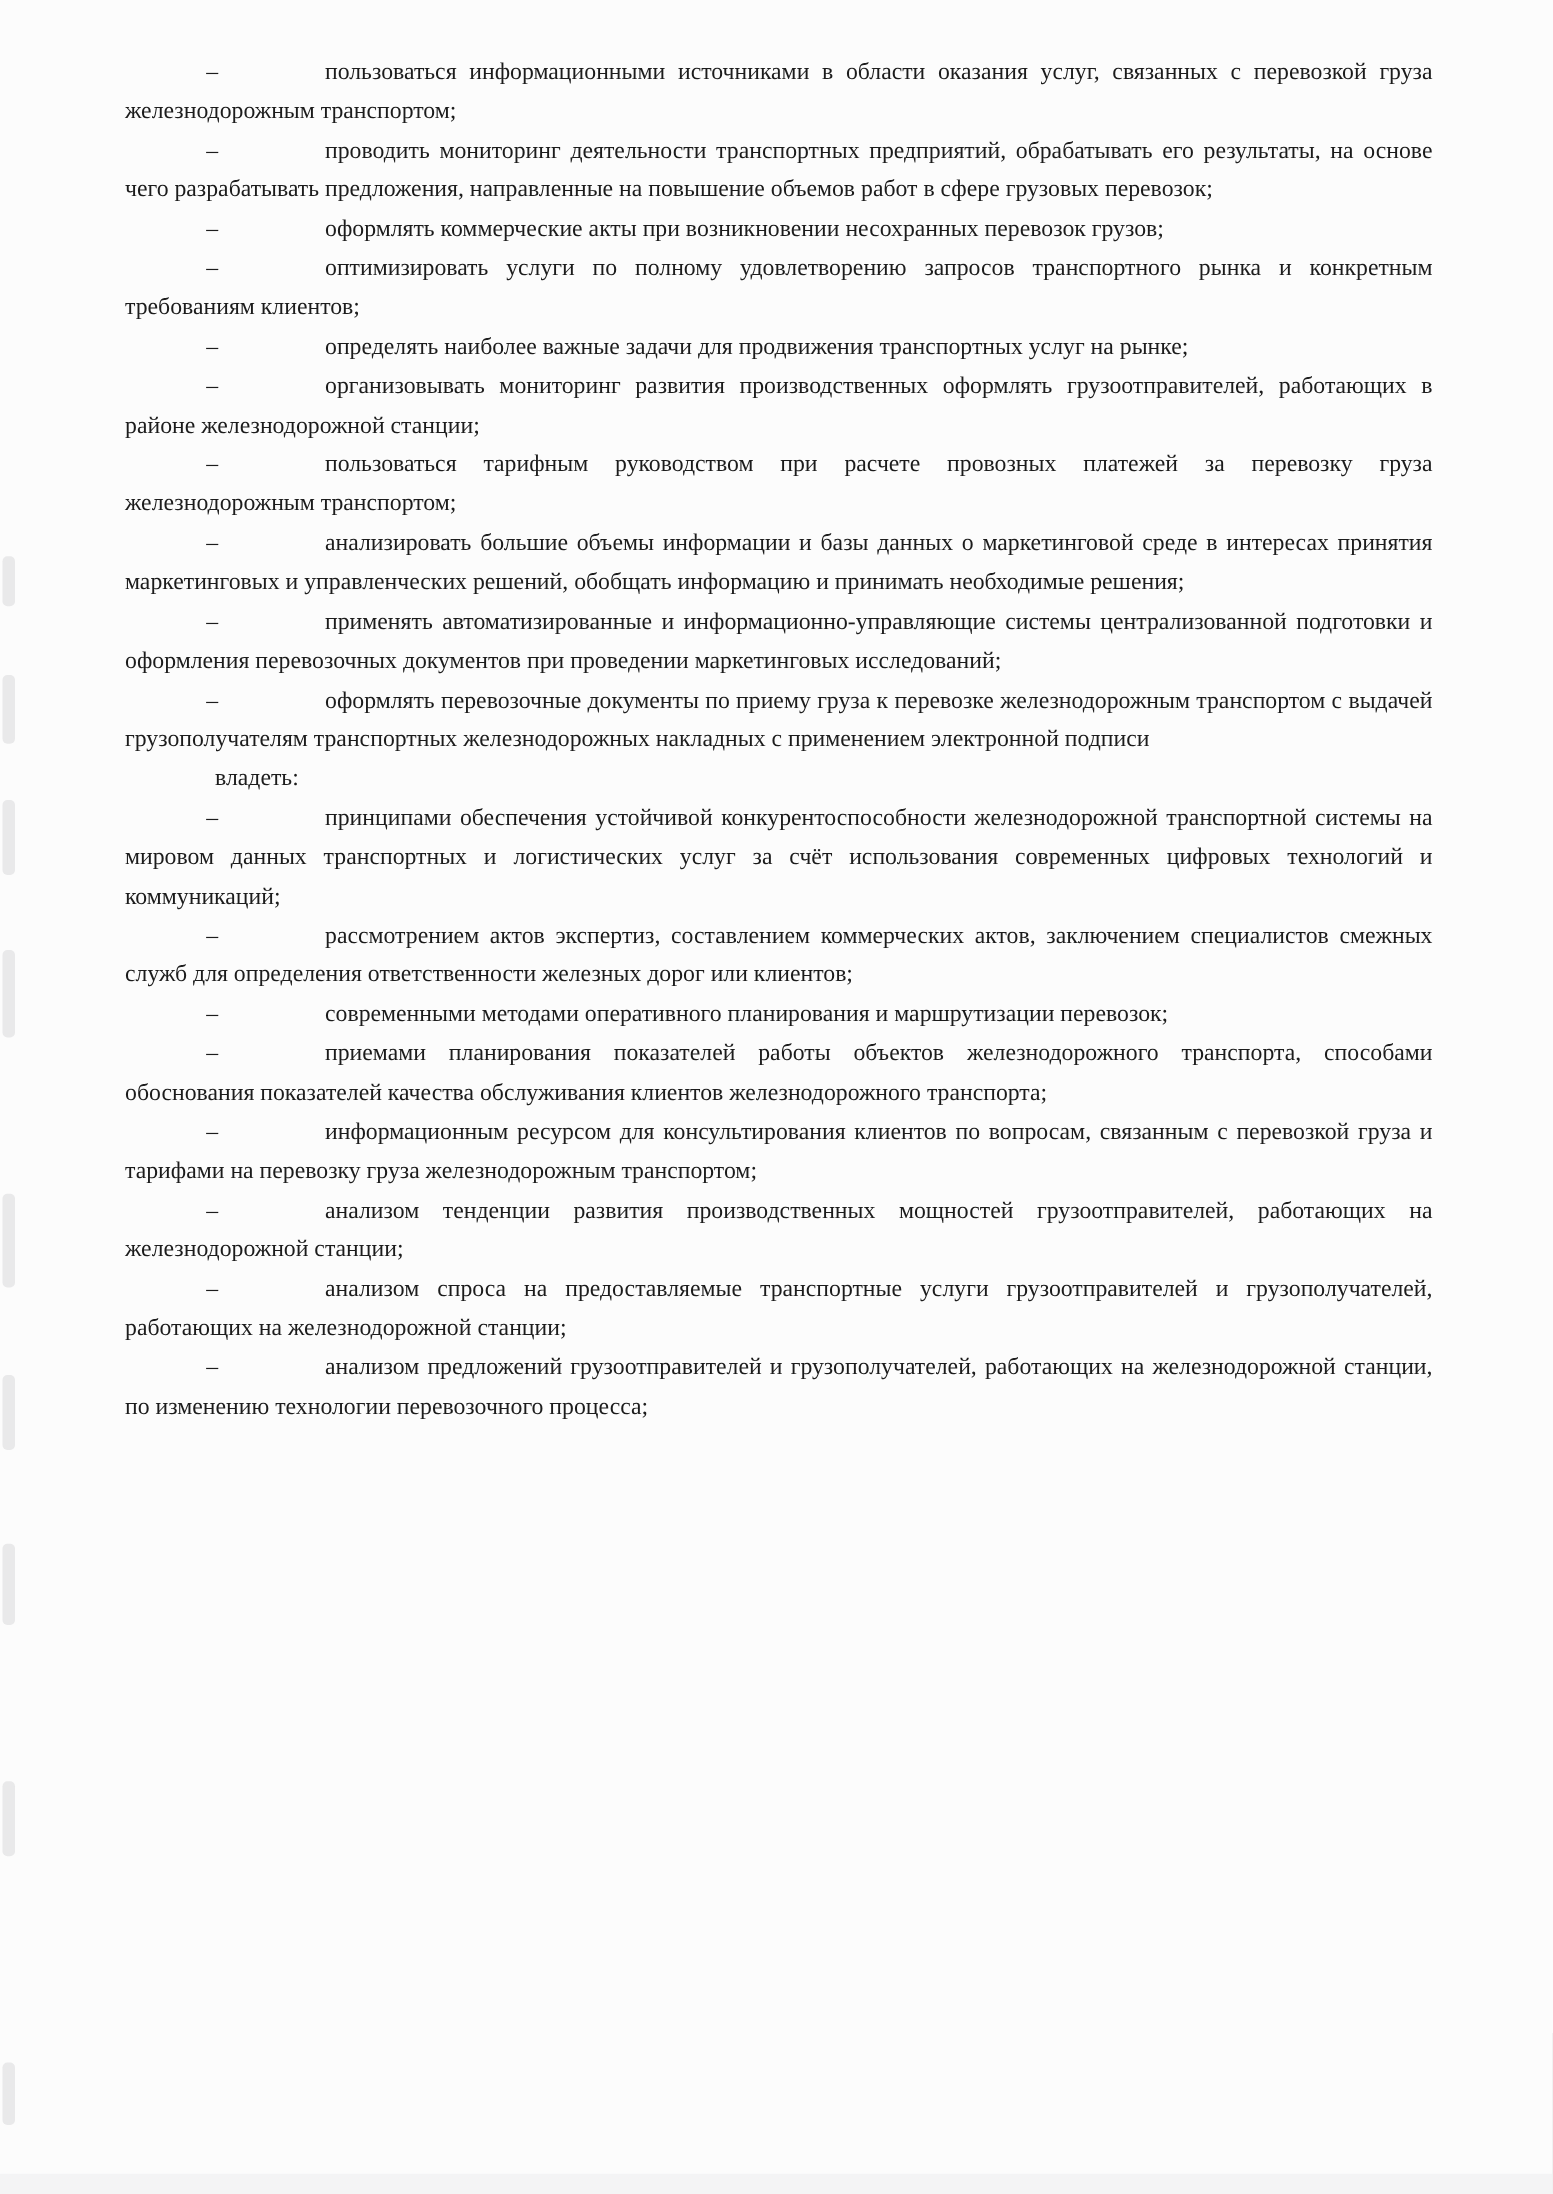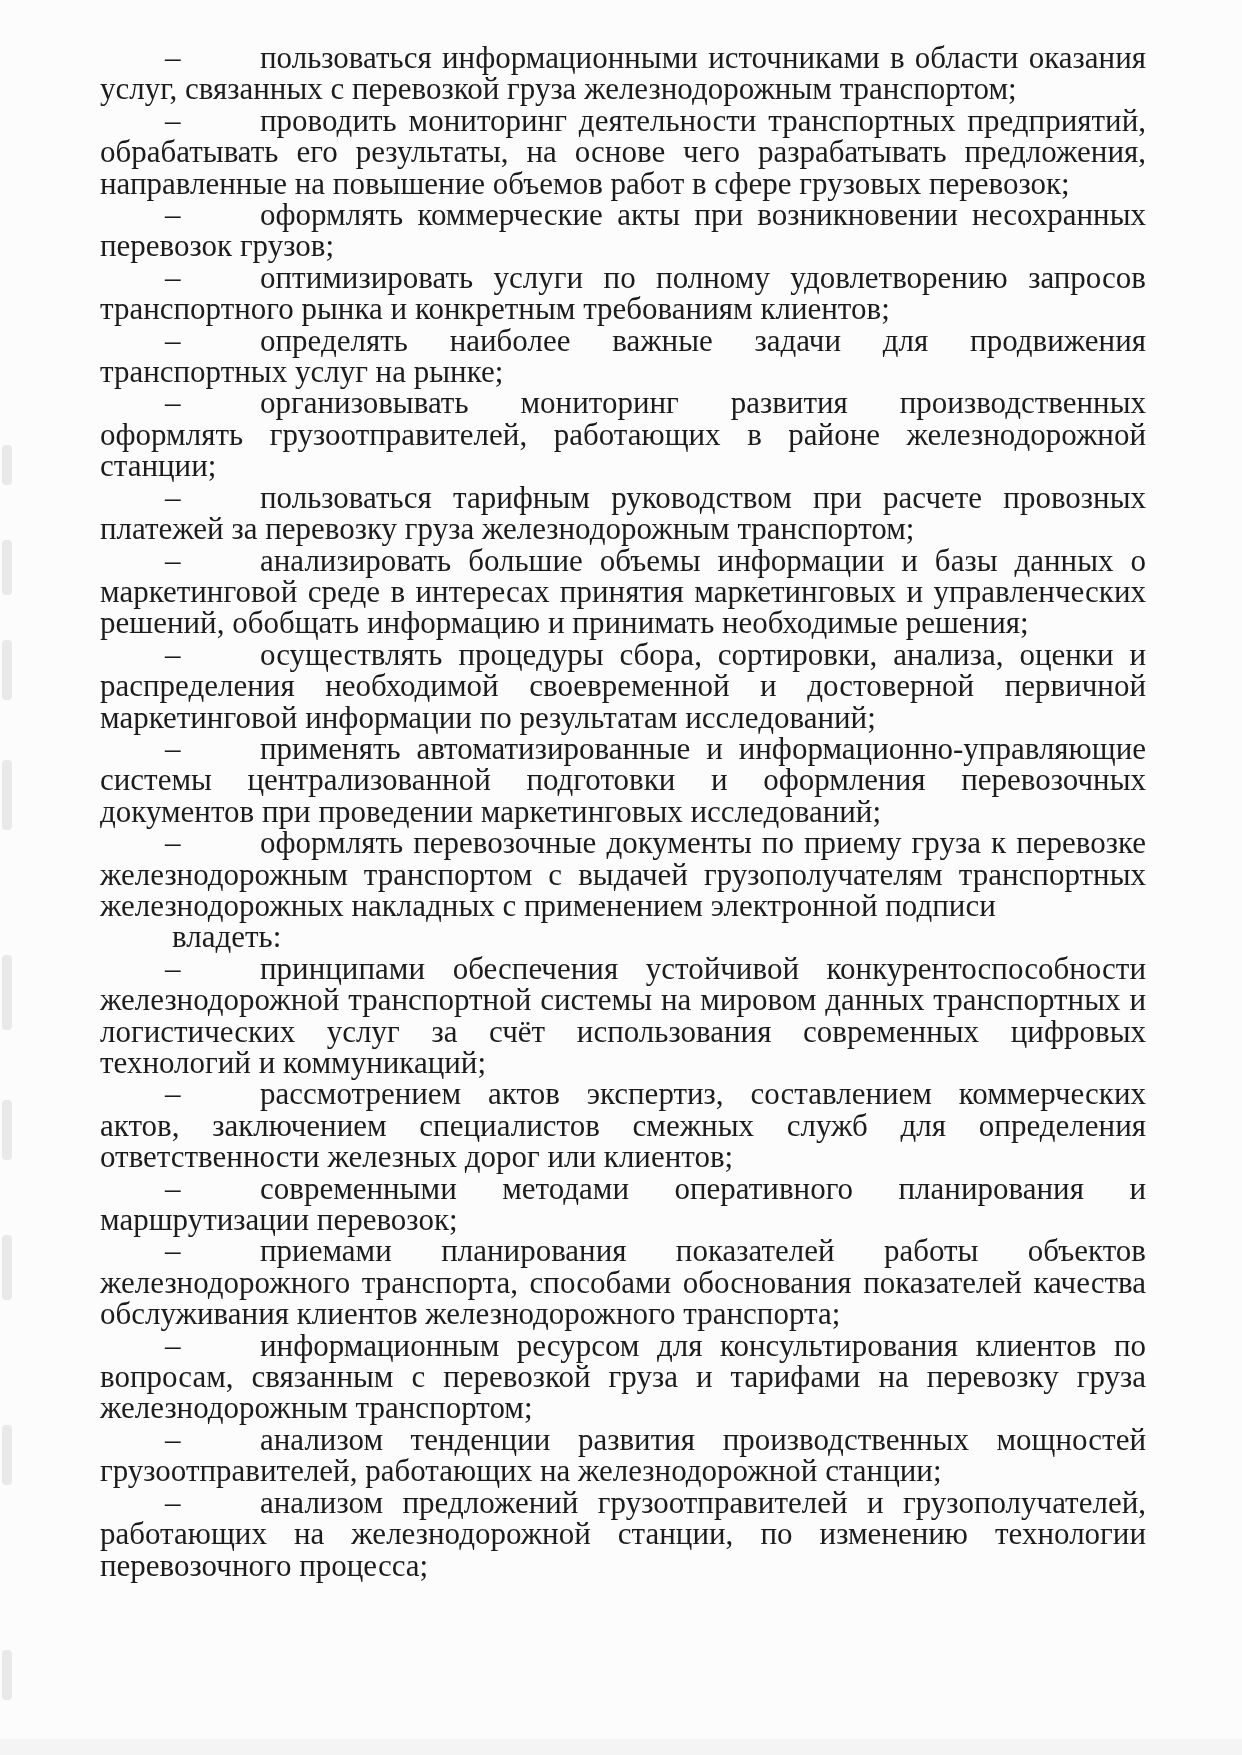--- a/index.html
+++ b/index.html
@@ -10,21 +10,21 @@
     background:#fcfcfc;
     overflow:hidden;
     font-family:"Liberation Serif","DejaVu Serif",serif;
     color:#1c1c1c;
   }
   .textblock{
     position:absolute;
     left:100px;
     top:42px;
     width:1046px;
-    font-size:31px;
+    font-size:19px;
     line-height:31.4px;
     text-align:justify;
   }
   .para{
     margin:0;
     padding:0;
     text-indent:65px;
   }
   .dash{
     display:inline-block;
@@ -68,32 +68,32 @@
   <div class="textblock">
 
     <p class="para"><span class="dash">–</span><span>пользоваться информационными источниками в области оказания услуг, связанных с перевозкой груза железнодорожным транспортом;</span></p>
     <p class="para"><span class="dash">–</span><span>проводить мониторинг деятельности транспортных предприятий, обрабатывать его результаты, на основе чего разрабатывать предложения, направленные на повышение объемов работ в сфере грузовых перевозок;</span></p>
     <p class="para"><span class="dash">–</span><span>оформлять коммерческие акты при возникновении несохранных перевозок грузов;</span></p>
     <p class="para"><span class="dash">–</span><span>оптимизировать услуги по полному удовлетворению запросов транспортного рынка и конкретным требованиям клиентов;</span></p>
     <p class="para"><span class="dash">–</span><span>определять наиболее важные задачи для продвижения транспортных услуг на рынке;</span></p>
     <p class="para"><span class="dash">–</span><span>организовывать мониторинг развития производственных оформлять грузоотправителей, работающих в районе железнодорожной станции;</span></p>
     <p class="para"><span class="dash">–</span><span>пользоваться тарифным руководством при расчете провозных платежей за перевозку груза железнодорожным транспортом;</span></p>
     <p class="para"><span class="dash">–</span><span>анализировать большие объемы информации и базы данных о маркетинговой среде в интересах принятия маркетинговых и управленческих решений, обобщать информацию и принимать необходимые решения;</span></p>
-    <p class="para"><span class="dash">–</span><span>осуществлять процедуры сбора, сортировки, анализа, оценки и распределения необходимой своевременной и достоверной первичной маркетинговой информации по результатам исследований;</span></p>
     <p class="para"><span class="dash">–</span><span>применять автоматизированные и информационно-управляющие системы централизованной подготовки и оформления перевозочных документов при проведении маркетинговых исследований;</span></p>
     <p class="para"><span class="dash">–</span><span>оформлять перевозочные документы по приему груза к перевозке железнодорожным транспортом с выдачей грузополучателям транспортных железнодорожных накладных с применением электронной подписи</span></p>
 
     <p class="para heading"><span>владеть:</span></p>
 
     <p class="para"><span class="dash">–</span><span>принципами обеспечения устойчивой конкурентоспособности железнодорожной транспортной системы на мировом данных транспортных и логистических услуг за счёт использования современных цифровых технологий и коммуникаций;</span></p>
     <p class="para"><span class="dash">–</span><span>рассмотрением актов экспертиз, составлением коммерческих актов, заключением специалистов смежных служб для определения ответственности железных дорог или клиентов;</span></p>
     <p class="para"><span class="dash">–</span><span>современными методами оперативного планирования и маршрутизации перевозок;</span></p>
     <p class="para"><span class="dash">–</span><span>приемами планирования показателей работы объектов железнодорожного транспорта, способами обоснования показателей качества обслуживания клиентов железнодорожного транспорта;</span></p>
     <p class="para"><span class="dash">–</span><span>информационным ресурсом для консультирования клиентов по вопросам, связанным с перевозкой груза и тарифами на перевозку груза железнодорожным транспортом;</span></p>
     <p class="para"><span class="dash">–</span><span>анализом тенденции развития производственных мощностей грузоотправителей, работающих на железнодорожной станции;</span></p>
+    <p class="para"><span class="dash">–</span><span>анализом спроса на предоставляемые транспортные услуги грузоотправителей и грузополучателей, работающих на железнодорожной станции;</span></p>
     <p class="para"><span class="dash">–</span><span>анализом предложений грузоотправителей и грузополучателей, работающих на железнодорожной станции, по изменению технологии перевозочного процесса;</span></p>
 
   </div>
 
   <div class="artifact a1"></div>
   <div class="artifact a2"></div>
   <div class="artifact a3"></div>
   <div class="artifact a4"></div>
   <div class="artifact a5"></div>
   <div class="artifact a6"></div>

